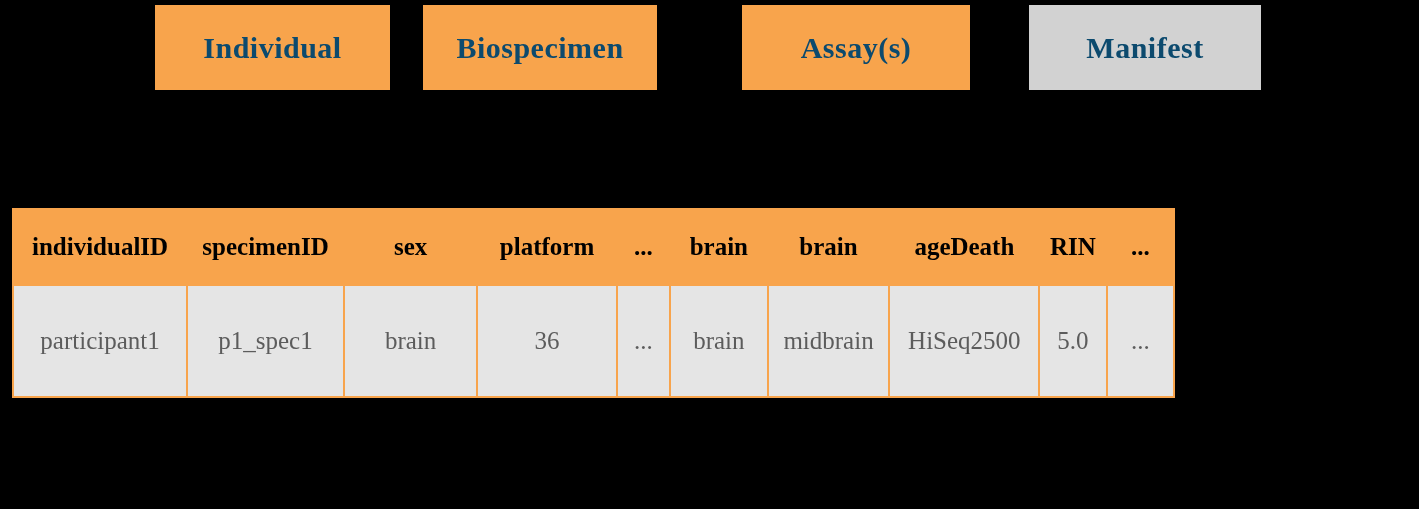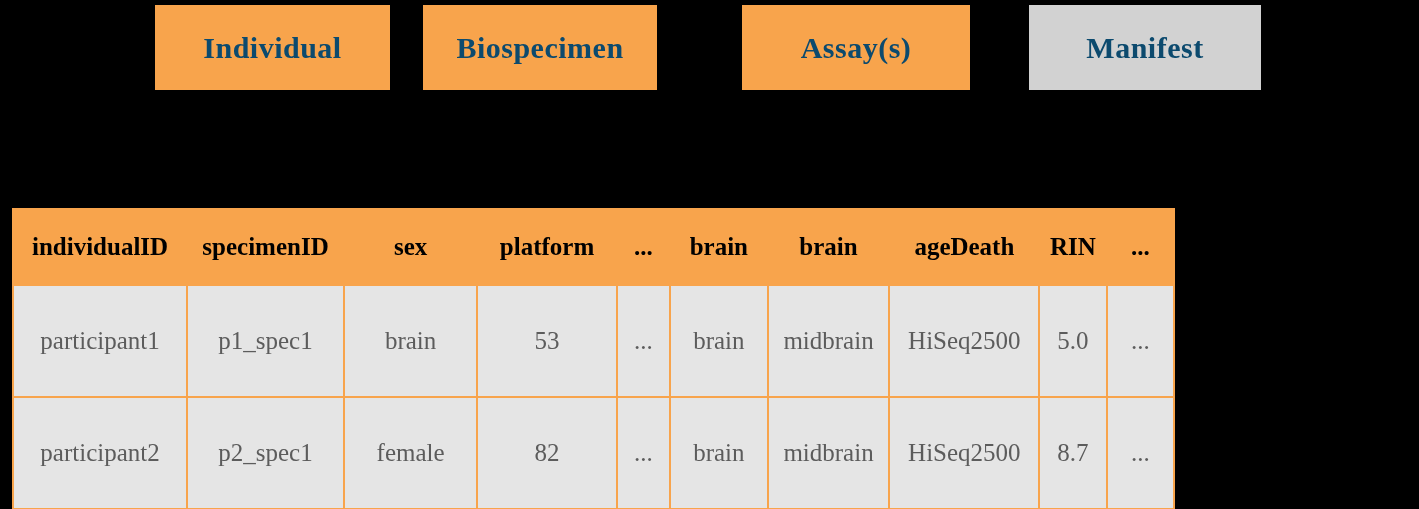--- a/index.html
+++ b/index.html
@@ -126,34 +126,22 @@
       <th>ageDeath</th>
       <th>RIN</th>
       <th>...</th>
     </tr>
   </thead>
   <tbody>
     <tr>
       <td>participant1</td>
       <td>p1_spec1</td>
       <td>brain</td>
-      <td>53</td>
+      <td>36</td>
       <td>...</td>
       <td>brain</td>
       <td>midbrain</td>
       <td>HiSeq2500</td>
       <td>5.0</td>
       <td>...</td>
     </tr>
-    <tr>
-      <td>participant2</td>
-      <td>p2_spec1</td>
-      <td>female</td>
-      <td>82</td>
-      <td>...</td>
-      <td>brain</td>
-      <td>midbrain</td>
-      <td>HiSeq2500</td>
-      <td>8.7</td>
-      <td>...</td>
-    </tr>
   </tbody>
 </table>
 
 </body></html>

